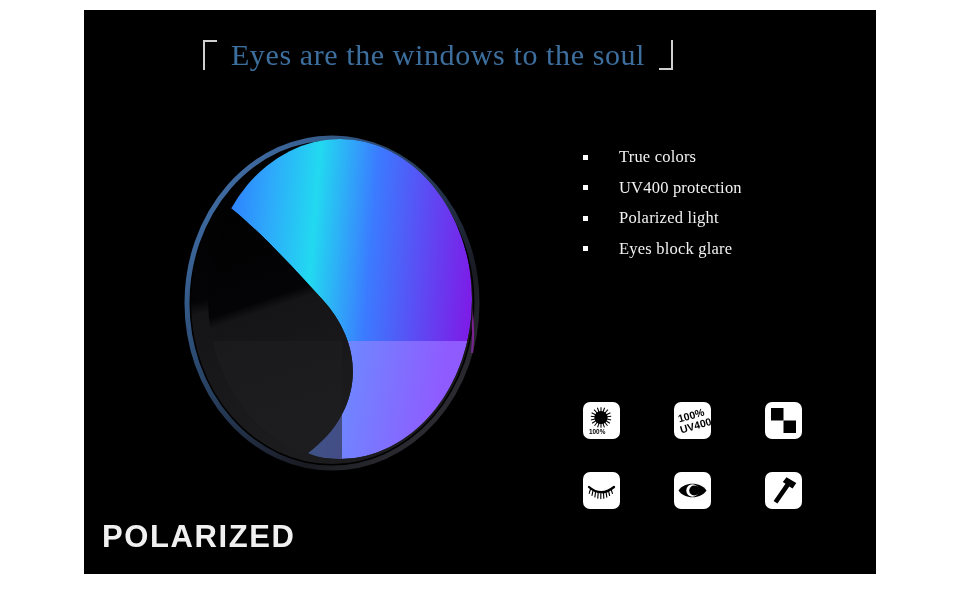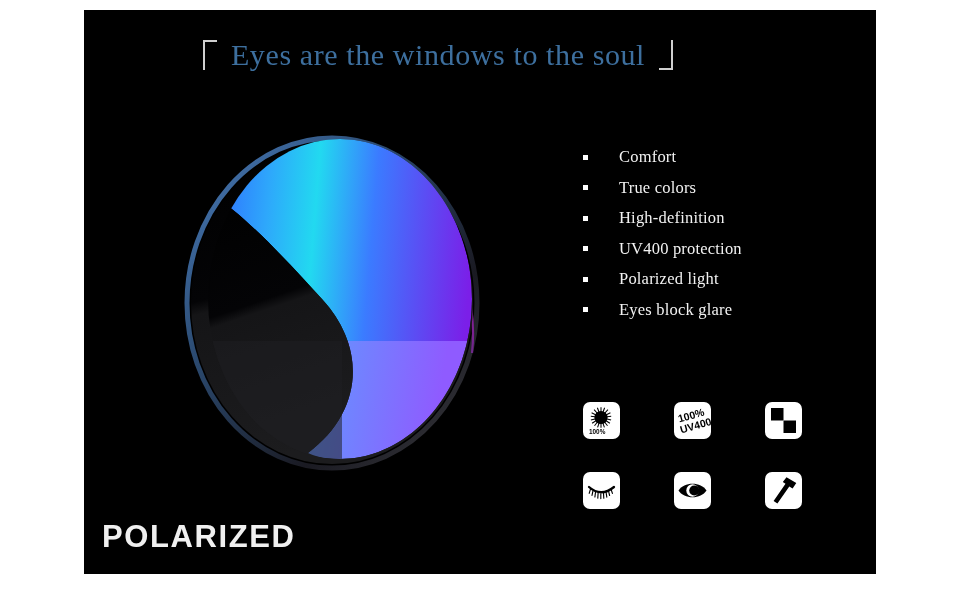--- a/index.html
+++ b/index.html
@@ -191,29 +191,21 @@
 
         <g clip-path="url(#clipLens)" opacity="0.55">
           <rect x="20" y="228" width="150" height="120" fill="#1f1f22"></rect>
         </g>
       </svg>
     </div>
 
     <div class="features">
       <div class="feature">
         <span class="bullet"></span>
-        <span class="flabel">Comfort</span>
-      </div>
-      <div class="feature">
-        <span class="bullet"></span>
         <span class="flabel">True colors</span>
-      </div>
-      <div class="feature">
-        <span class="bullet"></span>
-        <span class="flabel">High-definition</span>
       </div>
       <div class="feature">
         <span class="bullet"></span>
         <span class="flabel">UV400 protection</span>
       </div>
       <div class="feature">
         <span class="bullet"></span>
         <span class="flabel">Polarized light</span>
       </div>
       <div class="feature">

